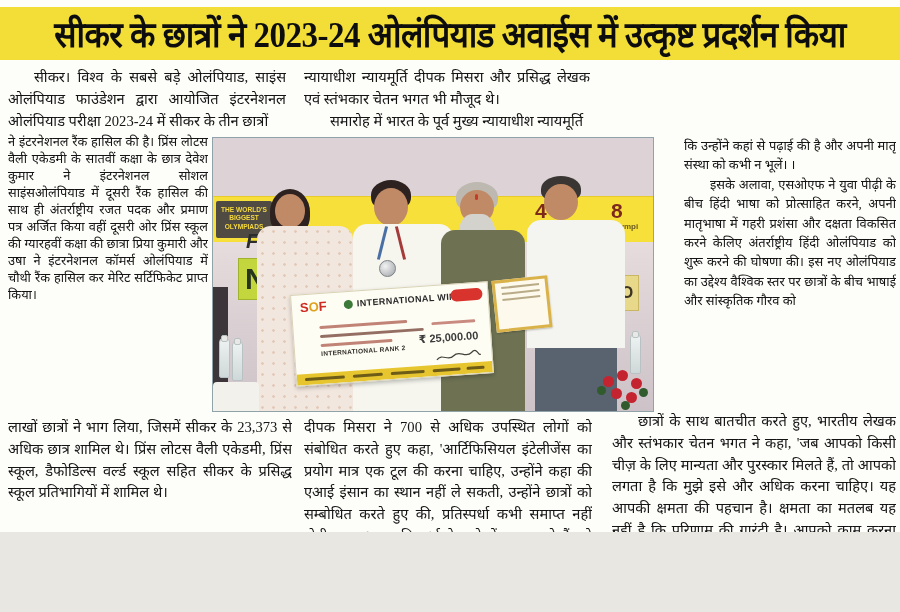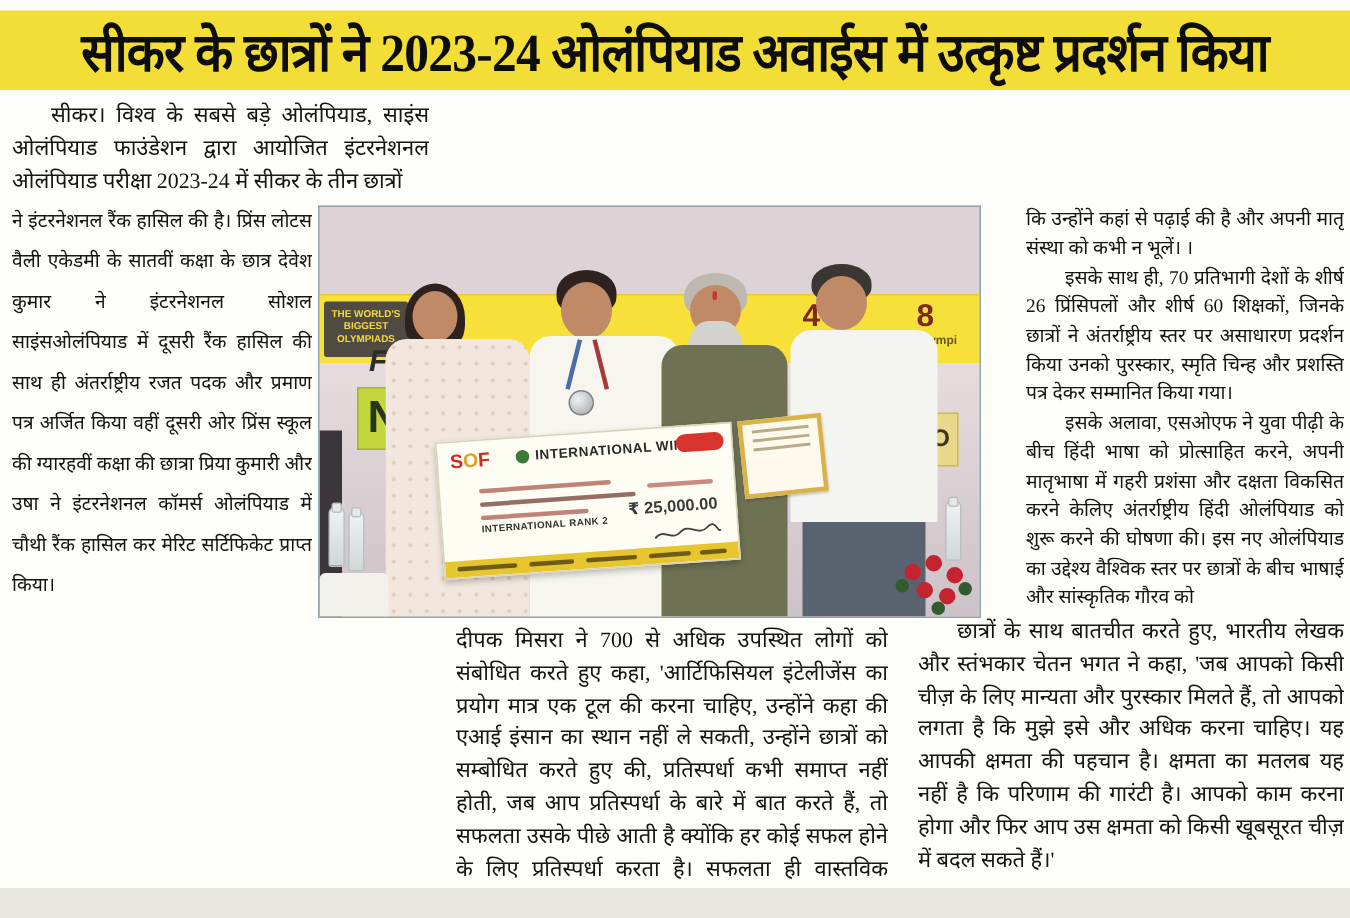--- a/index.html
+++ b/index.html
@@ -1,37 +1,37 @@
 <!DOCTYPE html>
 <html><head>
 <meta charset="utf-8">
 <style>
   html,body{margin:0;padding:0;background:#e9e7e2;}
   .page{
-    position:relative;width:900px;height:592px;margin:0 auto;
+    position:relative;width:900px;height:532px;margin:0 auto;
     background:#fdfdfa;overflow:hidden;
     font-family:"Liberation Serif","DejaVu Serif",serif;
     color:#141414;
   }
   
   .headline-band{
     position:absolute;left:0;top:7px;width:900px;height:53px;
     background:#f2de37;display:flex;align-items:center;justify-content:center;
   }
   .headline-band h1{
     margin:0;font-size:33px;font-weight:700;letter-spacing:-.5px;
     white-space:nowrap;color:#0d0d0d;transform:scaleY(1.08);
   }
   
   .tblock{position:absolute;overflow:hidden;text-align:justify;font-family:Liberation Serif, serif;}
   .tblock p{margin:0;}
   .para{text-indent:26px;}
   .cont{text-indent:0;}
   .sz-a{font-size:14.6px;line-height:21.8px;}   
-  .sz-b{font-size:12.8px;line-height:27px;}   
+  .sz-b{font-size:12.8px;line-height:17px;}   
   .sz-c{font-size:12.9px;line-height:19.4px;}   
 
   .c1a{left:8px;  top:67px; width:278px;height:67px;}
   .c1b{left:8px;  top:134px;width:200px;height:283px;}
   .c1c{left:8px;  top:417px;width:284px;height:193px;}
   .c2a{left:304px;top:67px; width:286px;height:67px;}
   .c2b{left:304px;top:417px;width:288px;height:193px;}
   .c3a{left:612px;top:67px; width:284px;height:67px;}
   .c3b{left:684px;top:137px;width:212px;height:272px;}
   .c3c{left:612px;top:411px;width:284px;height:199px;}
@@ -164,29 +164,33 @@
     <h1>सीकर के छात्रों ने 2023-24 ओलंपियाड अवाईस में उत्कृष्ट प्रदर्शन किया</h1>
   </div>
 
   <div class="tblock sz-a c1a">
     <p class="para">सीकर। विश्व के सबसे बड़े ओलंपियाड, साइंस ओलंपियाड फाउंडेशन द्वारा आयोजित इंटरनेशनल ओलंपियाड परीक्षा 2023-24 में सीकर के तीन छात्रों</p>
   </div>
   <div class="tblock sz-b c1b">
     <p class="cont">ने इंटरनेशनल रैंक हासिल की है। प्रिंस लोटस वैली एकेडमी के सातवीं कक्षा के छात्र देवेश कुमार ने इंटरनेशनल सोशल साइंसओलंपियाड में दूसरी रैंक हासिल की साथ ही अंतर्राष्ट्रीय रजत पदक और प्रमाण पत्र अर्जित किया वहीं दूसरी ओर प्रिंस स्कूल की ग्यारहवीं कक्षा की छात्रा प्रिया कुमारी और उषा ने इंटरनेशनल कॉमर्स ओलंपियाड में चौथी रैंक हासिल कर मेरिट सर्टिफिकेट प्राप्त किया।</p>
   </div>
   <div class="tblock sz-a c1c">
-  </div>
-
+    <p class="cont">लाखों छात्रों ने भाग लिया, जिसमें सीकर के 23,373 से अधिक छात्र शामिल थे। प्रिंस लोटस वैली एकेडमी, प्रिंस स्कूल, डैफोडिल्स वर्ल्ड स्कूल सहित सीकर के प्रसिद्ध स्कूल प्रतिभागियों में शामिल थे।</p>
+  </div>
+
+  <div class="tblock sz-a c2a">
+    <p class="cont">न्यायाधीश न्यायमूर्ति दीपक मिसरा और प्रसिद्ध लेखक एवं स्तंभकार चेतन भगत भी मौजूद थे।</p>
+    <p class="para">समारोह में भारत के पूर्व मुख्य न्यायाधीश न्यायमूर्ति</p>
+  </div>
   <div class="tblock sz-a c2b">
     <p class="cont">दीपक मिसरा ने 700 से अधिक उपस्थित लोगों को संबोधित करते हुए कहा, 'आर्टिफिसियल इंटेलीजेंस का प्रयोग मात्र एक टूल की करना चाहिए, उन्होंने कहा की एआई इंसान का स्थान नहीं ले सकती, उन्होंने छात्रों को सम्बोधित करते हुए की, प्रतिस्पर्धा कभी समाप्त नहीं होती, जब आप प्रतिस्पर्धा के बारे में बात करते हैं, तो सफलता उसके पीछे आती है क्योंकि हर कोई सफल होने के लिए प्रतिस्पर्धा करता है। सफलता ही वास्तविक उपलब्धि है। उन्होंने आगे कहा कि कोई व्यक्ति 'समय'</p>
   </div>
 
   <div class="tblock sz-c c3b">
     <p class="cont">कि उन्होंने कहां से पढ़ाई की है और अपनी मातृ संस्था को कभी न भूलें। ।</p>
-    <p class="para">इसके साथ ही, 70 प्रतिभागी देशों के शीर्ष 26 प्रिंसिपलों और शीर्ष 60 शिक्षकों, जिनके छात्रों ने अंतर्राष्ट्रीय स्तर पर असाधारण प्रदर्शन किया उनको पुरस्कार, स्मृति चिन्ह और प्रशस्ति पत्र देकर सम्मानित किया गया।</p>
     <p class="para">इसके अलावा, एसओएफ ने युवा पीढ़ी के बीच हिंदी भाषा को प्रोत्साहित करने, अपनी मातृभाषा में गहरी प्रशंसा और दक्षता विकसित करने केलिए अंतर्राष्ट्रीय हिंदी ओलंपियाड को शुरू करने की घोषणा की। इस नए ओलंपियाड का उद्देश्य वैश्विक स्तर पर छात्रों के बीच भाषाई और सांस्कृतिक गौरव को</p>
   </div>
   <div class="tblock sz-a c3c">
     <p class="para">छात्रों के साथ बातचीत करते हुए, भारतीय लेखक और स्तंभकार चेतन भगत ने कहा, 'जब आपको किसी चीज़ के लिए मान्यता और पुरस्कार मिलते हैं, तो आपको लगता है कि मुझे इसे और अधिक करना चाहिए। यह आपकी क्षमता की पहचान है। क्षमता का मतलब यह नहीं है कि परिणाम की गारंटी है। आपको काम करना होगा और फिर आप उस क्षमता को किसी खूबसूरत चीज़ में बदल सकते हैं।'</p>
   </div>
 
   <div class="photo">
 
 
     <div class="ph-stats">

